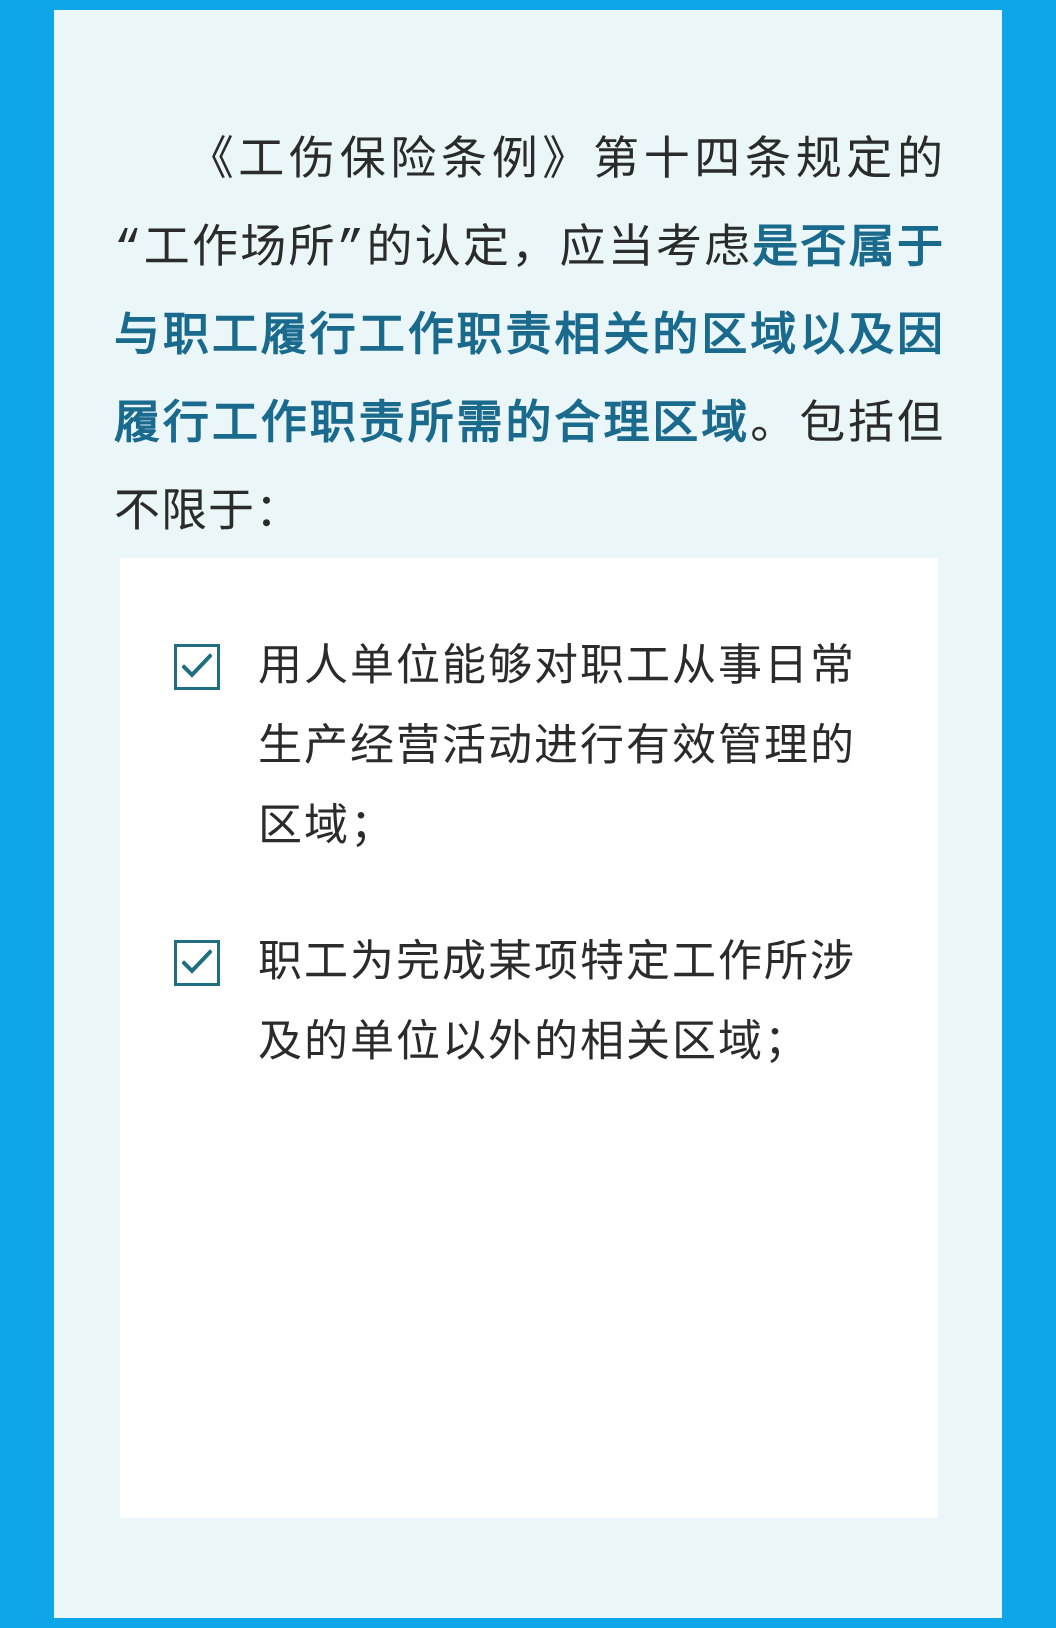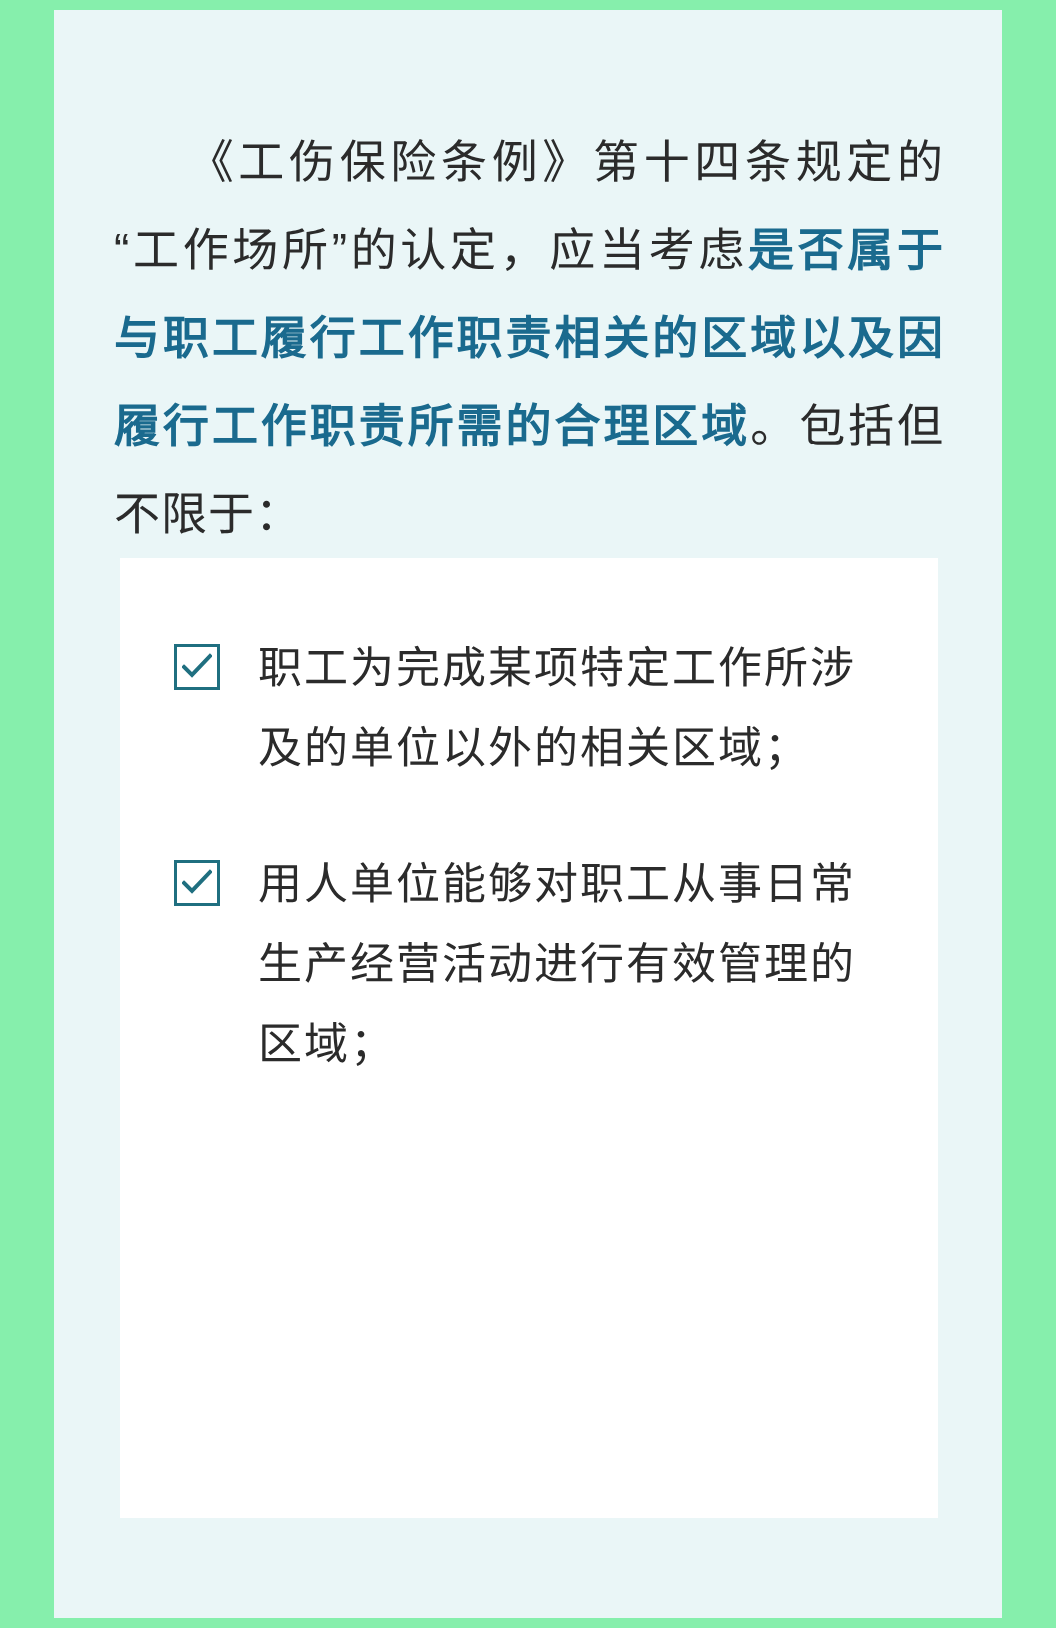--- a/index.html
+++ b/index.html
@@ -10,22 +10,23 @@
   body {
     width: 1056px;
     height: 1628px;
     font-family: "Liberation Sans", "DejaVu Sans", sans-serif;
   }
 
   .page {
     position: relative;
     width: 1056px;
     height: 1628px;
-    background: #86efac;
+    background: #0ea5e9;
     box-sizing: border-box;
+    font-family: Liberation Mono, monospace;
   }
 
   .card {
     position: absolute;
     left: 54px;
     top: 10px;
     width: 948px;
     height: 1608px;
     background: #eaf6f7;
     box-sizing: border-box;
@@ -121,30 +122,30 @@
 
     <div class="list-panel">
       <div class="list">
 
         <div class="item">
           <span class="check">
             <svg viewBox="0 0 30 28" xmlns="http://www.w3.org/2000/svg" aria-hidden="true">
               <path d="M2 14 L10 22 L28 3" fill="none" stroke="#1f6f80" stroke-width="4" stroke-linecap="square" stroke-linejoin="miter"></path>
             </svg>
           </span>
-          <span class="item-text">职工为完成某项特定工作所涉及的单位以外的相关区域；</span>
+          <span class="item-text">用人单位能够对职工从事日常生产经营活动进行有效管理的区域；</span>
         </div>
 
         <div class="item">
           <span class="check">
             <svg viewBox="0 0 30 28" xmlns="http://www.w3.org/2000/svg" aria-hidden="true">
               <path d="M2 14 L10 22 L28 3" fill="none" stroke="#1f6f80" stroke-width="4" stroke-linecap="square" stroke-linejoin="miter"></path>
             </svg>
           </span>
-          <span class="item-text">用人单位能够对职工从事日常生产经营活动进行有效管理的区域；</span>
+          <span class="item-text">职工为完成某项特定工作所涉及的单位以外的相关区域；</span>
         </div>
 
 
       </div>
     </div>
 
   </div>
 </div>
 
 </body></html>

